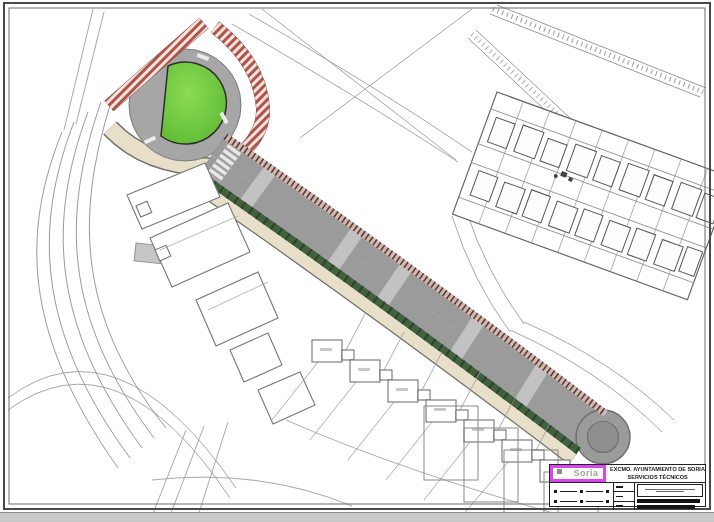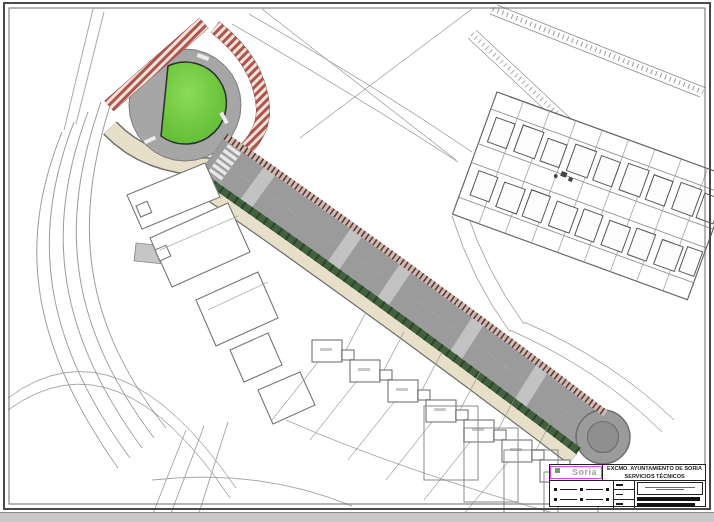--- a/index.html
+++ b/index.html
@@ -9,21 +9,21 @@
   }
   #drawing{position:absolute;left:0;top:0;}
   
   .titleblock{
     position:absolute;left:549px;top:464px;width:157px;height:43px;
     background:#fff;border:1.5px solid #222;box-sizing:border-box;
     display:flex;flex-direction:column;z-index:5;
   }
   .tb-row1{height:21px;display:flex;border-bottom:1.2px solid #222;}
   .tb-logo-cell{width:55px;border-right:1.2px solid #222;display:flex;align-items:center;justify-content:center;}
-  .tb-logo-box{border:1px solid #d946ef;padding:1px 4px;display:flex;align-items:flex-start;gap:12px;}
+  .tb-logo-box{border:3px solid #d946ef;padding:1px 4px;display:flex;align-items:flex-start;gap:12px;}
   .tb-logo-glyph{width:5px;height:5px;background:#8a8a8a;display:inline-block;}
   .tb-logo-text{font-size:9px;font-weight:bold;color:#a0a0a0;letter-spacing:.5px;line-height:1;}
   .tb-org-cell{flex:1;display:flex;flex-direction:column;align-items:center;justify-content:center;}
   .tb-org-line{font-size:6px;font-weight:bold;color:#161616;line-height:1.25;white-space:nowrap;transform:scale(.92);}
   .tb-row2{flex:1;display:flex;}
   .tb-marks-cell{width:55px;border-right:1.2px solid #222;display:flex;flex-direction:column;justify-content:space-evenly;padding:0 4px;}
   .tb-markline{display:flex;align-items:center;gap:3px;}
   .tb-sq{width:3px;height:3px;background:#1a1a1a;}
   .tb-dash{height:1px;background:#1a1a1a;flex:1;}
   .tb-mini-col{width:20px;border-right:1.2px solid #222;display:flex;flex-direction:column;}

